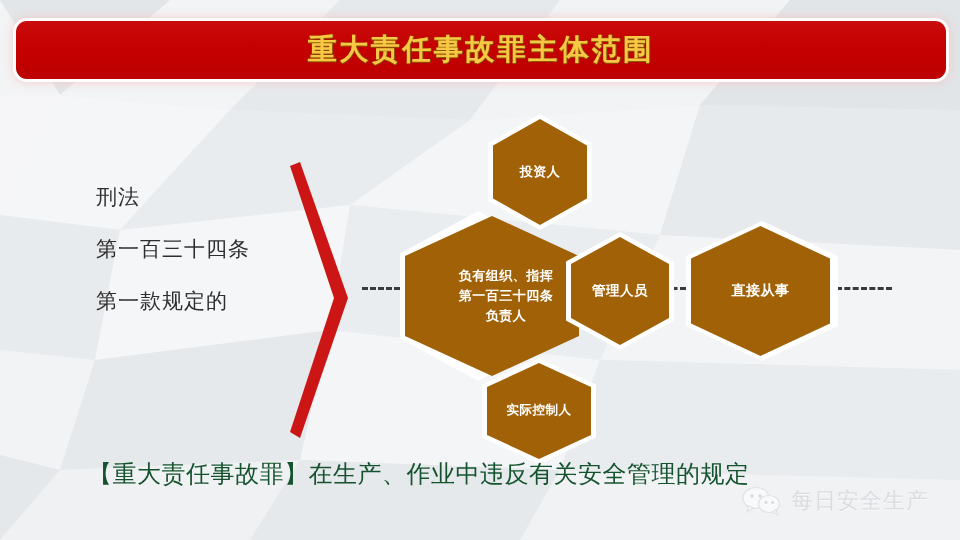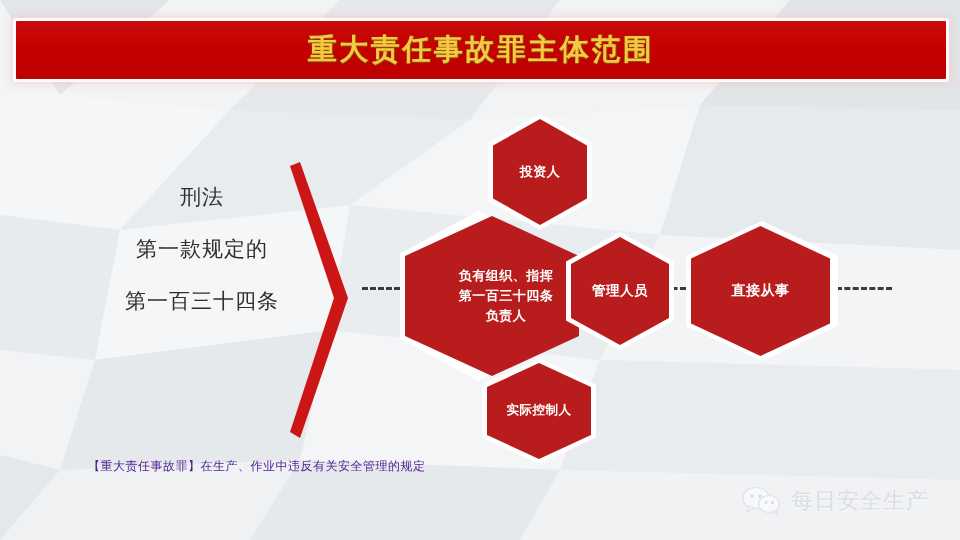--- a/index.html
+++ b/index.html
@@ -26,21 +26,21 @@
   }
 
   
   #title-bar {
     position: absolute;
     left: 16px;
     top: 21px;
     width: 930px;
     height: 58px;
     background: linear-gradient(180deg, #c90c0c 0%, #c60000 45%, #bd0000 100%);
-    border-radius: 1px;
+    border-radius: 11px;
     box-shadow: 0 0 0 3px rgba(255,255,255,0.92),
                 0 0 9px 4px rgba(245,190,190,0.65);
     display: flex;
     align-items: center;
     justify-content: center;
   }
   #title-text {
     color: #f6c844;
     font-size: 29px;
     font-weight: bold;
@@ -48,21 +48,21 @@
     text-shadow: 0 1px 0 #8a5a00, 1px 0 0 #8a5a00, 0 0 2px rgba(120,60,0,0.55);
     white-space: nowrap;
   }
 
   
   #law-col {
     position: absolute;
     left: 96px;
     top: 186px;
     width: 212px;
-    text-align: center;
+    text-align: left;
   }
   .law-line {
     font-size: 21px;
     color: #2e2e2e;
     line-height: 1;
     margin-bottom: 31px;
     letter-spacing: 1px;
     white-space: nowrap;
   }
   .law-line.accent {
@@ -87,21 +87,21 @@
     top: 287px;
   }
   #dash-left  { left: 362px; width: 46px; }
   #dash-mid1  { left: 551px; width: 18px; }
   #dash-mid2  { left: 663px; width: 40px; }
   #dash-right { left: 836px; width: 56px; }
 
   
   .hex {
     position: absolute;
-    background: #b91c1c;
+    background: #a16207;
     clip-path: polygon(50% 0%, 100% 25%, 100% 75%, 50% 100%, 0% 75%, 0% 25%);
     display: flex;
     flex-direction: column;
     align-items: center;
     justify-content: center;
     color: #ffffff;
     font-weight: bold;
     text-align: center;
     letter-spacing: 0.5px;
   }
@@ -127,22 +127,22 @@
   #hex-worker    { left: 691px; top: 226px;  width: 139px; height: 130px; font-size: 14px; }
 
   #hexw-control  { left: 482px; top: 358px;  width: 114px; height: 106px; }
   #hex-control   { left: 487px; top: 363px;  width: 104px; height: 96px;  font-size: 12.5px; }
 
   
   #caption {
     position: absolute;
     left: 88px;
     top: 458px;
-    font-size: 12px;
-    color: #4c1d95;
+    font-size: 24px;
+    color: #14532d;
     letter-spacing: 0.5px;
     white-space: nowrap;
   }
 
   
   #watermark {
     position: absolute;
     left: 742px;
     top: 486px;
     display: flex;
@@ -191,22 +191,22 @@
     <polygon points="700,105 790,0 960,0 960,110" fill="#dfe3e6" opacity="0.55"></polygon>
     <polygon points="0,0 60,95 0,215" fill="#f6f7f8" opacity="0.7"></polygon>
   </svg>
 
   <div id="title-bar">
     <span id="title-text">重大责任事故罪主体范围</span>
   </div>
 
   <div id="law-col">
     <div class="law-line">刑法</div>
+    <div class="law-line">第一百三十四条</div>
     <div class="law-line">第一款规定的</div>
-    <div class="law-line">第一百三十四条</div>
   </div>
 
   <svg id="chevron" viewBox="0 0 70 280" aria-hidden="true">
     <polygon points="4,6 14,2 62,138 14,278 4,272 48,138" fill="#cc1515"></polygon>
   </svg>
 
   <div class="dash-line" id="dash-left"></div>
   <div class="dash-line" id="dash-mid1"></div>
   <div class="dash-line" id="dash-mid2"></div>
   <div class="dash-line" id="dash-right"></div>

